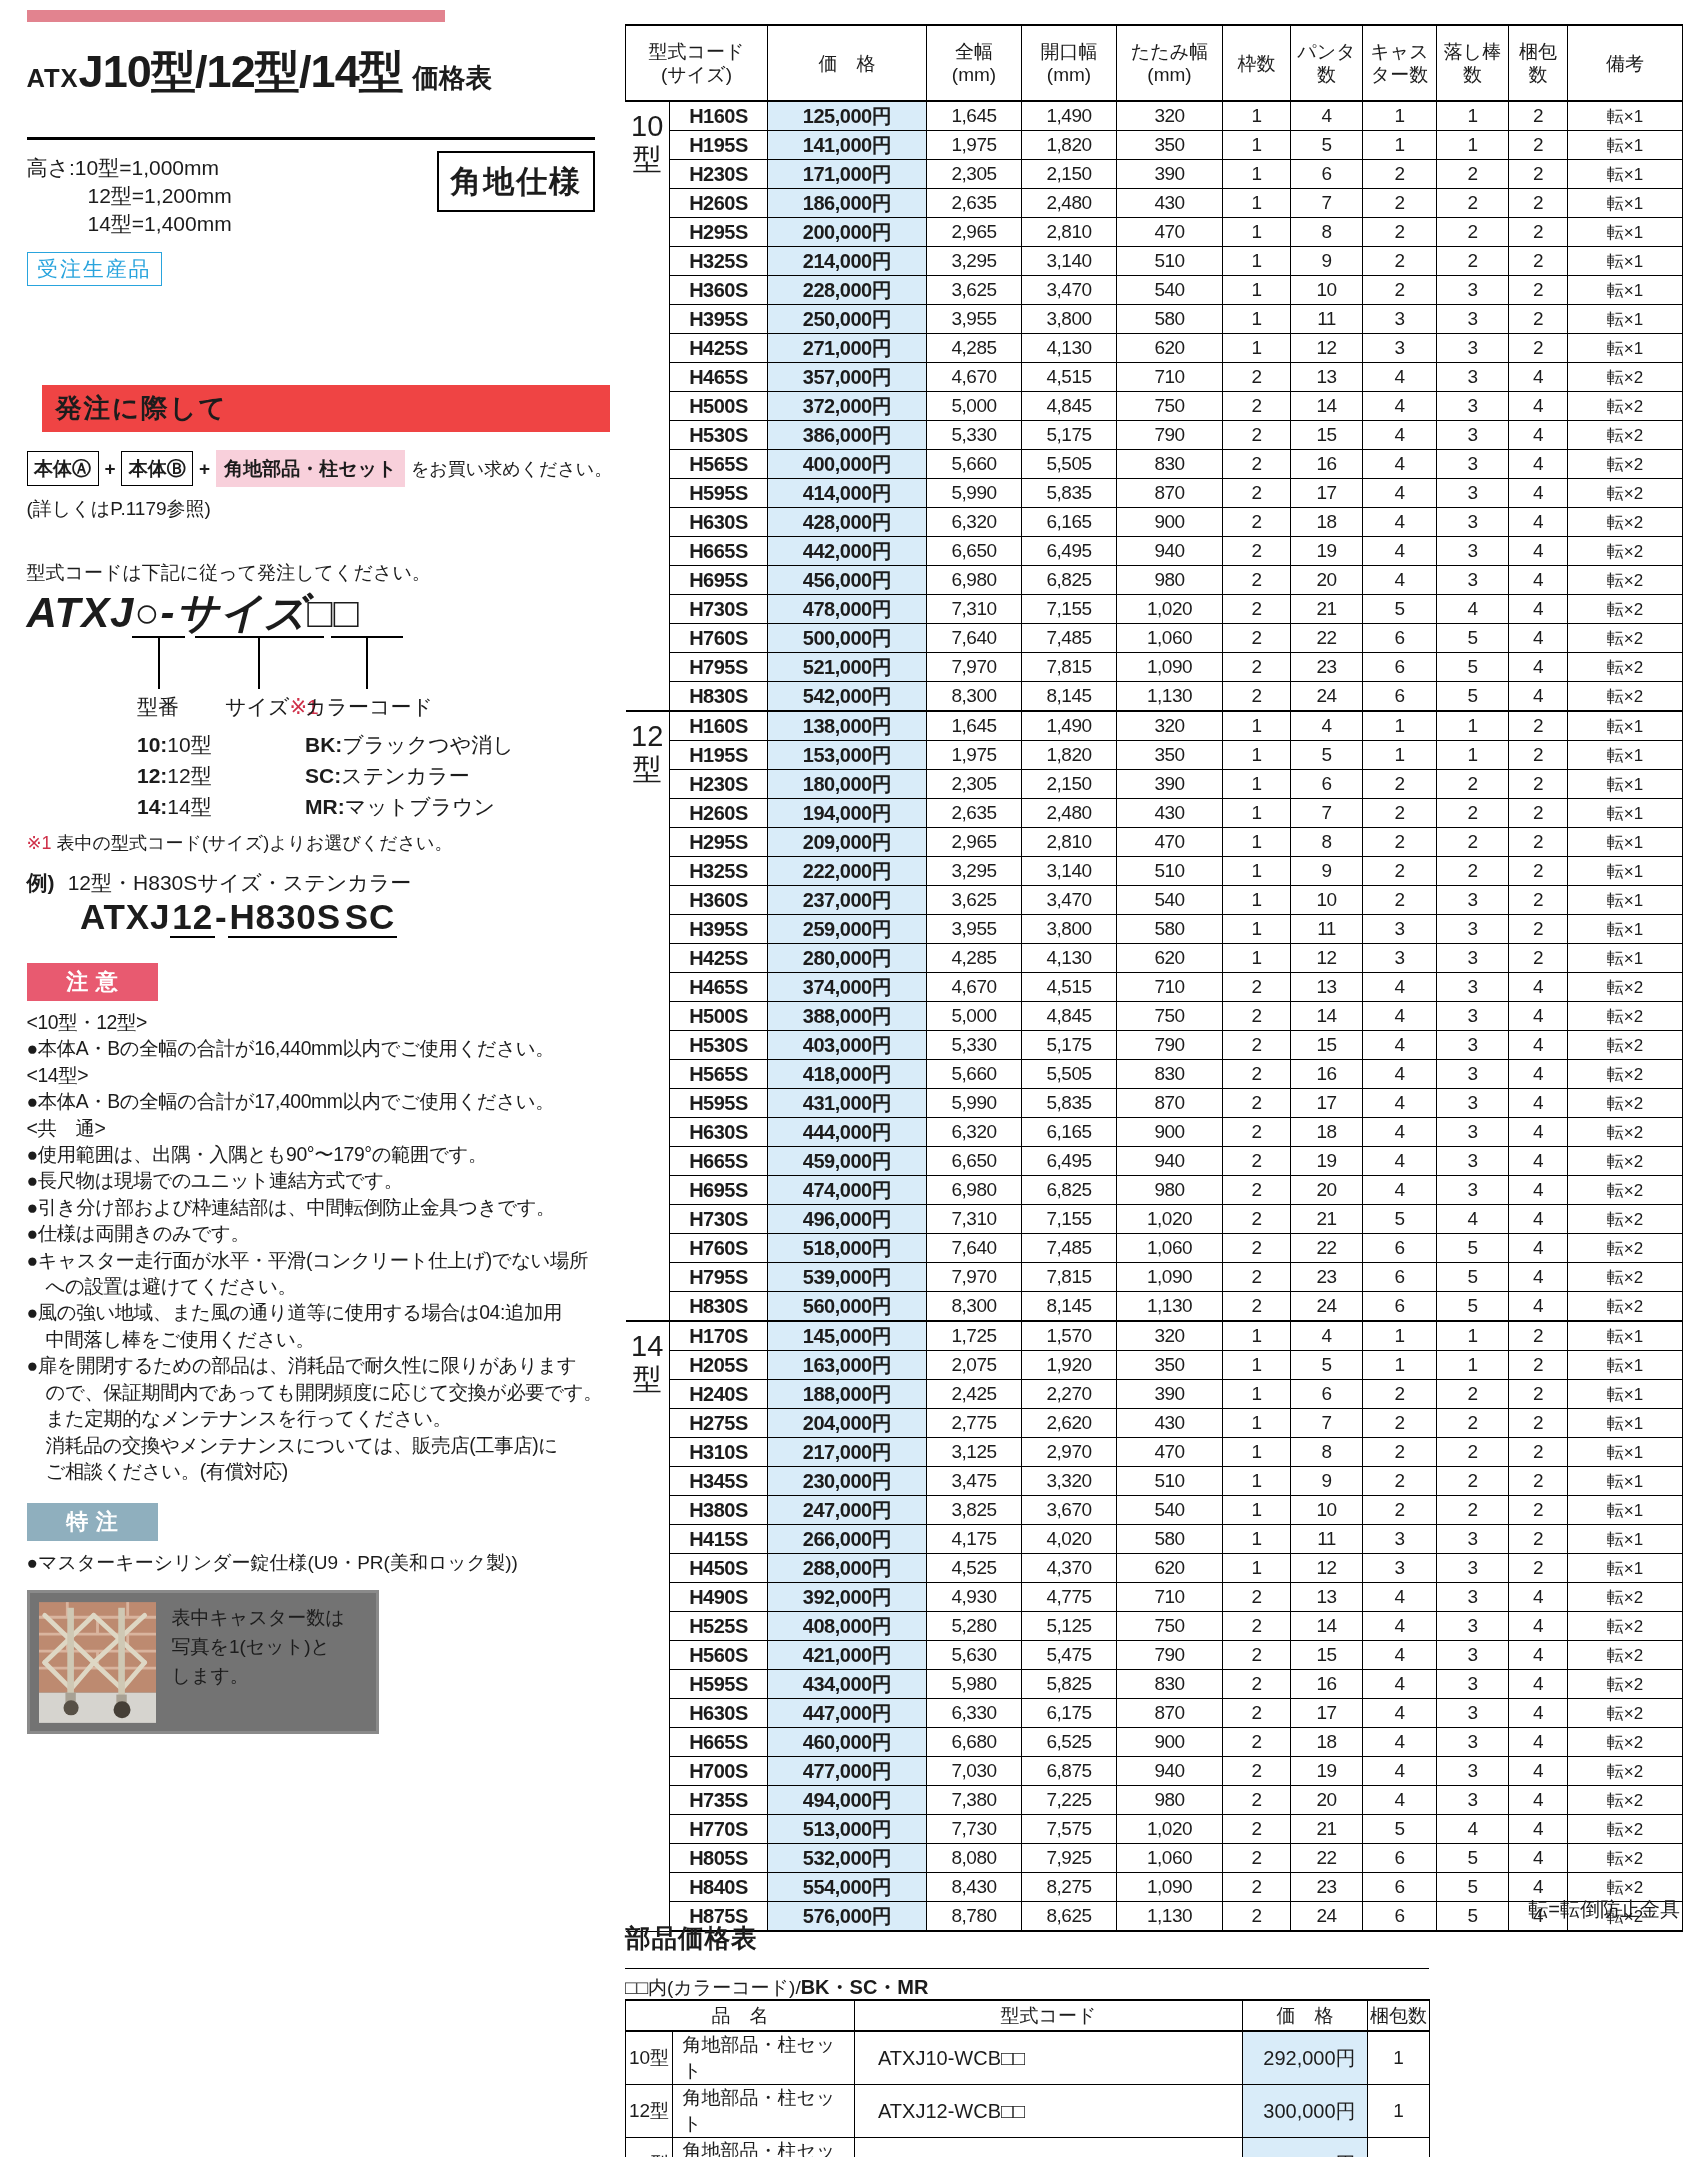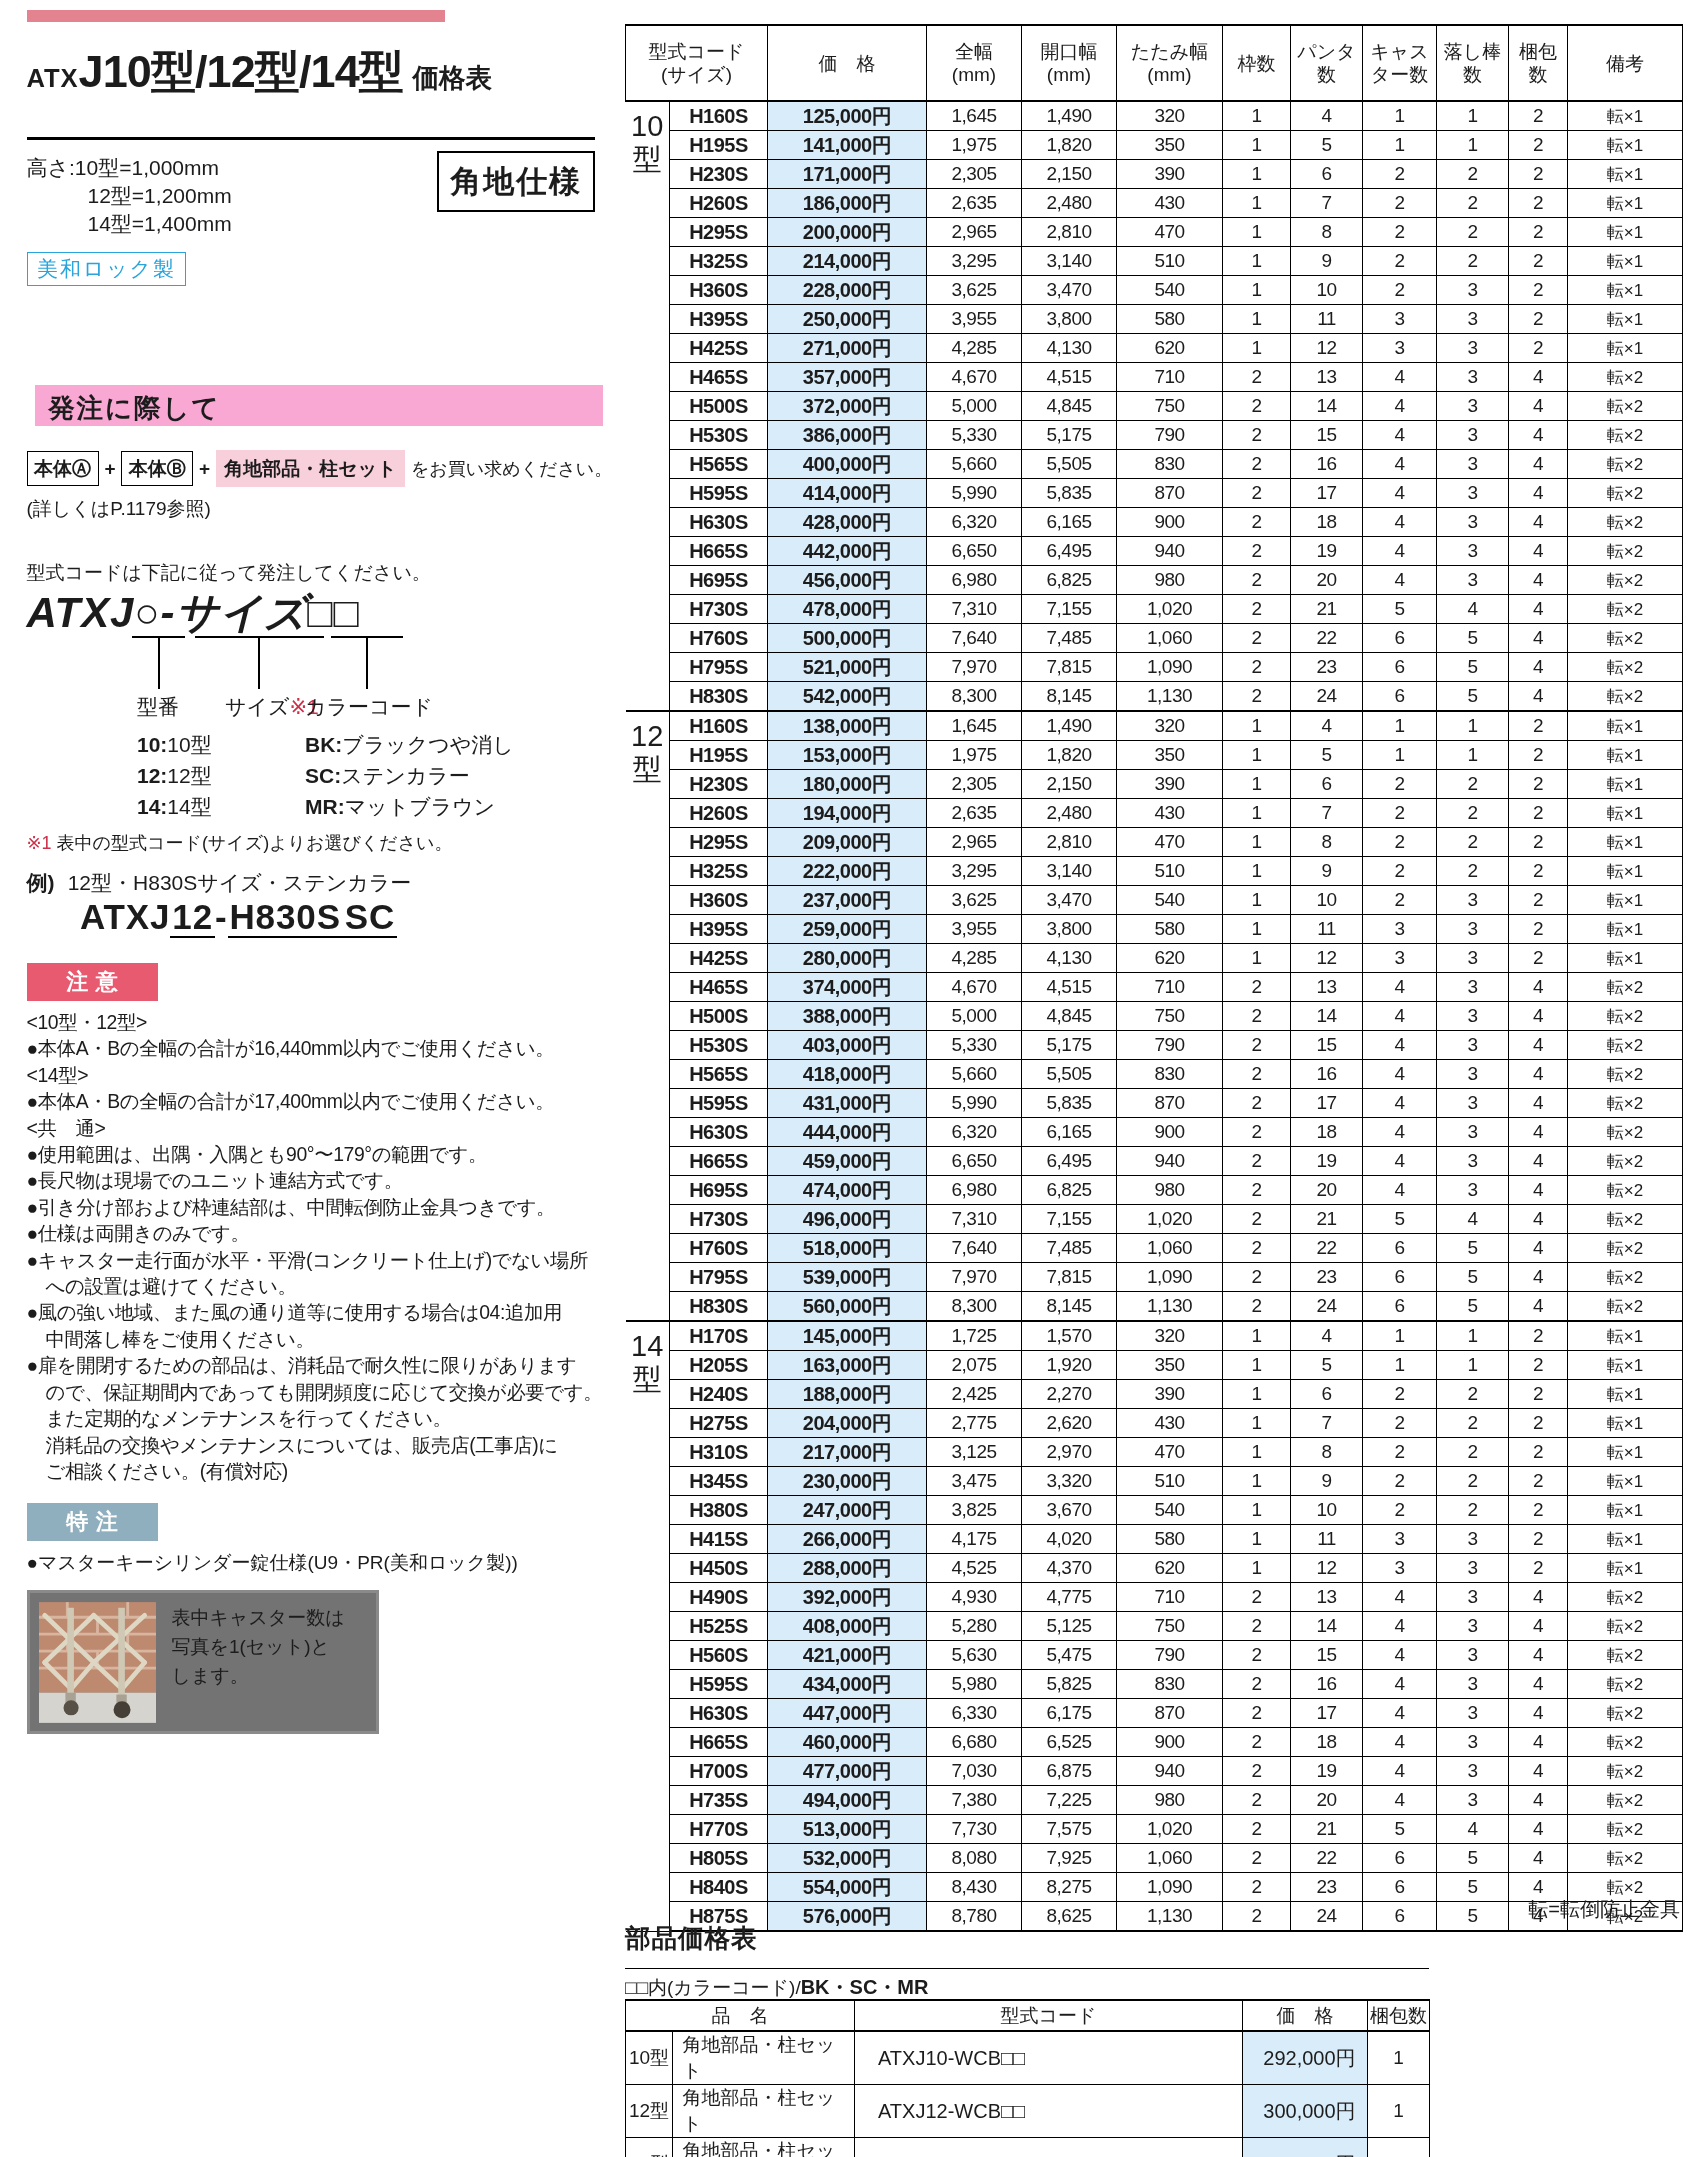--- a/index.html
+++ b/index.html
@@ -15,21 +15,21 @@
   .title-rule{position:absolute;left:26.5px;top:137px;width:568px;border-top:3.8px solid #000;}
 
   .heights{position:absolute;left:26.5px;top:154px;font-size:21px;line-height:28px;}
   .heights div:not(:first-child){padding-left:61px;}
 
   .corner-badge{position:absolute;left:437px;top:151px;border:2.8px solid #000;font-size:31px;font-weight:bold;
     padding:13.2px 11.4px;letter-spacing:1.9px;line-height:1;}
   .order-badge{position:absolute;left:26.5px;top:252px;border:1.9px solid #29a4dd;color:#29a4dd;font-size:21px;
     padding:1.9px 9.5px;letter-spacing:1.9px;}
 
-  .section-head{position:absolute;left:35px;width:568px;height:41px;background:#f9a8d4;font-size:26.5px;
+  .section-head{position:absolute;left:42px;width:568px;height:47px;background:#ef4444;font-size:26.5px;
     font-weight:bold;line-height:47px;padding-left:13.2px;box-sizing:border-box;letter-spacing:1.9px;}
   #order-head{top:385px;}
 
   .purchase-row{position:absolute;left:26.5px;top:450px;display:flex;align-items:center;gap:5.7px;white-space:nowrap;}
   .pbox{border:1.9px solid #000;padding:3.8px 6.6px;font-weight:bold;font-size:19px;}
   .plus{font-weight:bold;font-size:19px;}
   .pset{background:#f8d0db;padding:5.7px 8.5px;font-weight:bold;font-size:19px;}
   .psuffix{font-size:18px;}
   .pref{position:absolute;left:26.5px;top:496px;font-size:19px;}
   .code-instruction{position:absolute;left:26.5px;top:560px;font-size:19px;}
@@ -106,21 +106,21 @@
   </div>
   <div class="title-rule"></div>
 
   <div class="heights" id="heights">
       <div>高さ:10型=1,000mm</div>
       <div>12型=1,200mm</div>
       <div>14型=1,400mm</div>
     </div>
 
   <div class="corner-badge">角地仕様</div>
-  <div class="order-badge">美和ロック製</div>
+  <div class="order-badge">受注生産品</div>
 
   <div class="section-head" id="order-head">発注に際して</div>
 
   <div class="purchase-row">
     <span class="pbox">本体Ⓐ</span>
     <span class="plus">+</span>
     <span class="pbox">本体Ⓑ</span>
     <span class="plus">+</span>
     <span class="pset">角地部品・柱セット</span>
     <span class="psuffix">をお買い求めください。</span>

